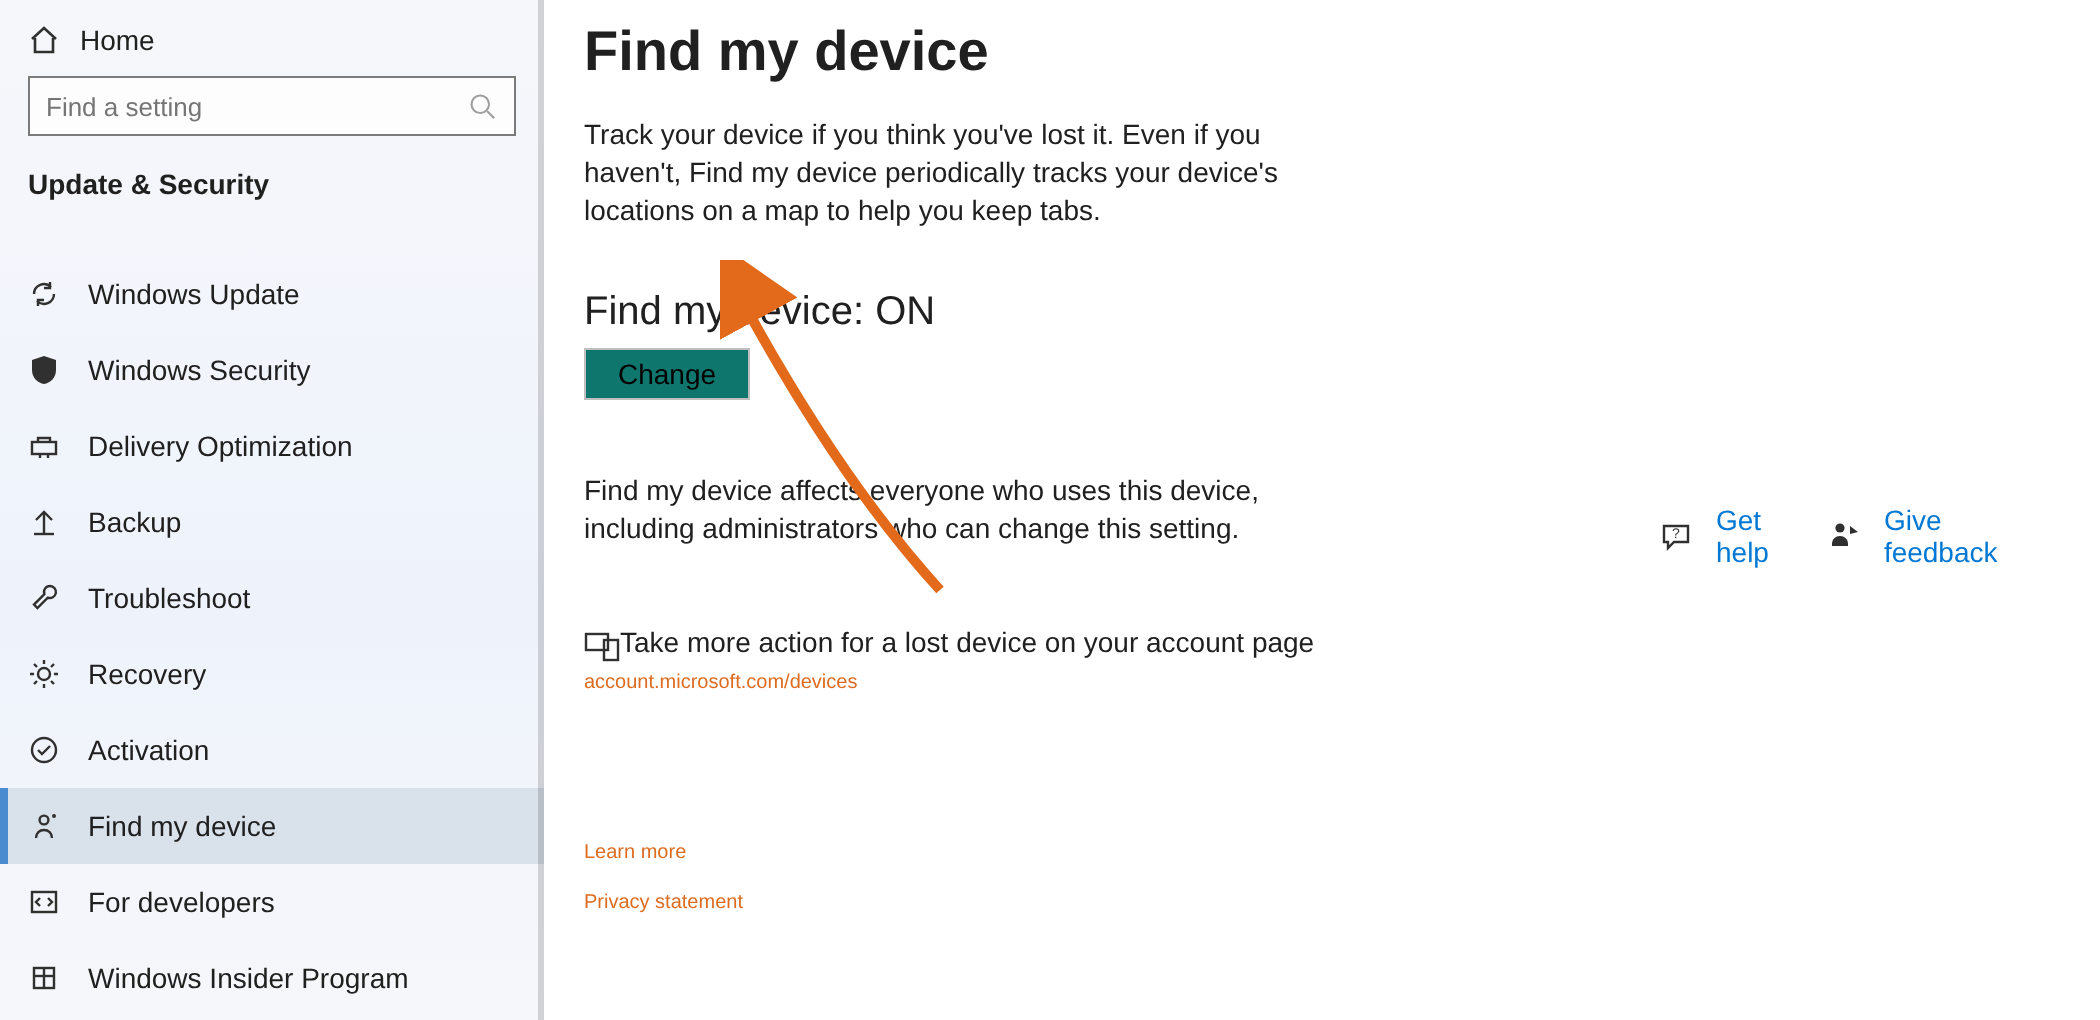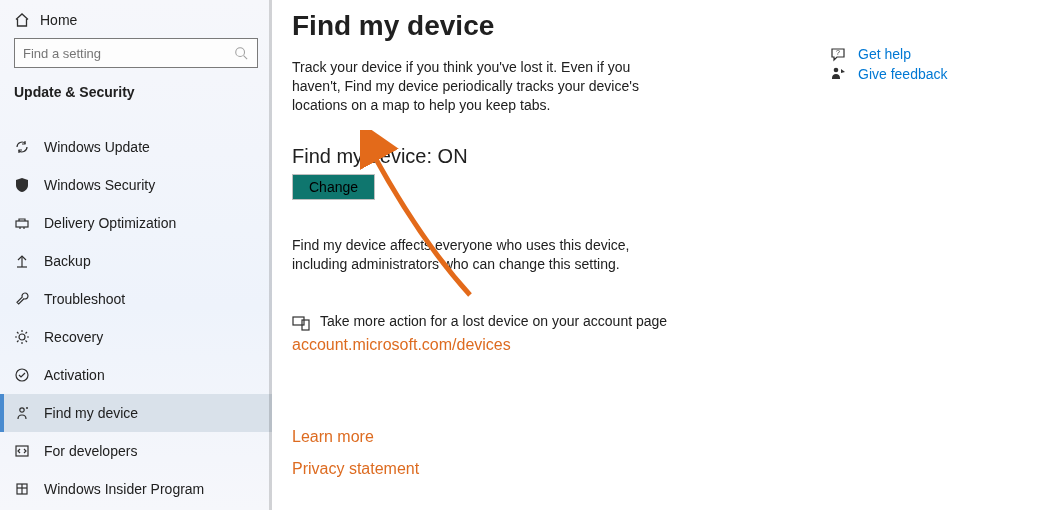--- a/index.html
+++ b/index.html
@@ -149,39 +149,38 @@
   }
   .affects {
     font-size:14px;
     max-width:360px;
     line-height:1.35;
     margin-bottom:40px;
   }
   .action-row {
     display:flex;
     align-items:flex-start;
-    gap:10px;
     margin-bottom:4px;
   }
   .action-icon { width:18px; height:18px; margin-top:1px; }
   .action-text { font-size:14px; }
   .link-orange {
     color: var(--orange);
     cursor:pointer;
-    font-size:16px;
+    font-size:10px;
     display:block;
     margin-bottom:14px;
   }
   .spacer-40 { height:60px; }
 
   
   .help-pane {
     width:200px;
     display:flex;
-    flex-direction:column;
+    flex-direction:row;
     gap:4px;
     padding-top:36px;
   }
   .help-item {
     display:flex;
     align-items:center;
     gap:12px;
     cursor:pointer;
   }
   .help-icon { width:16px; height:16px; }

